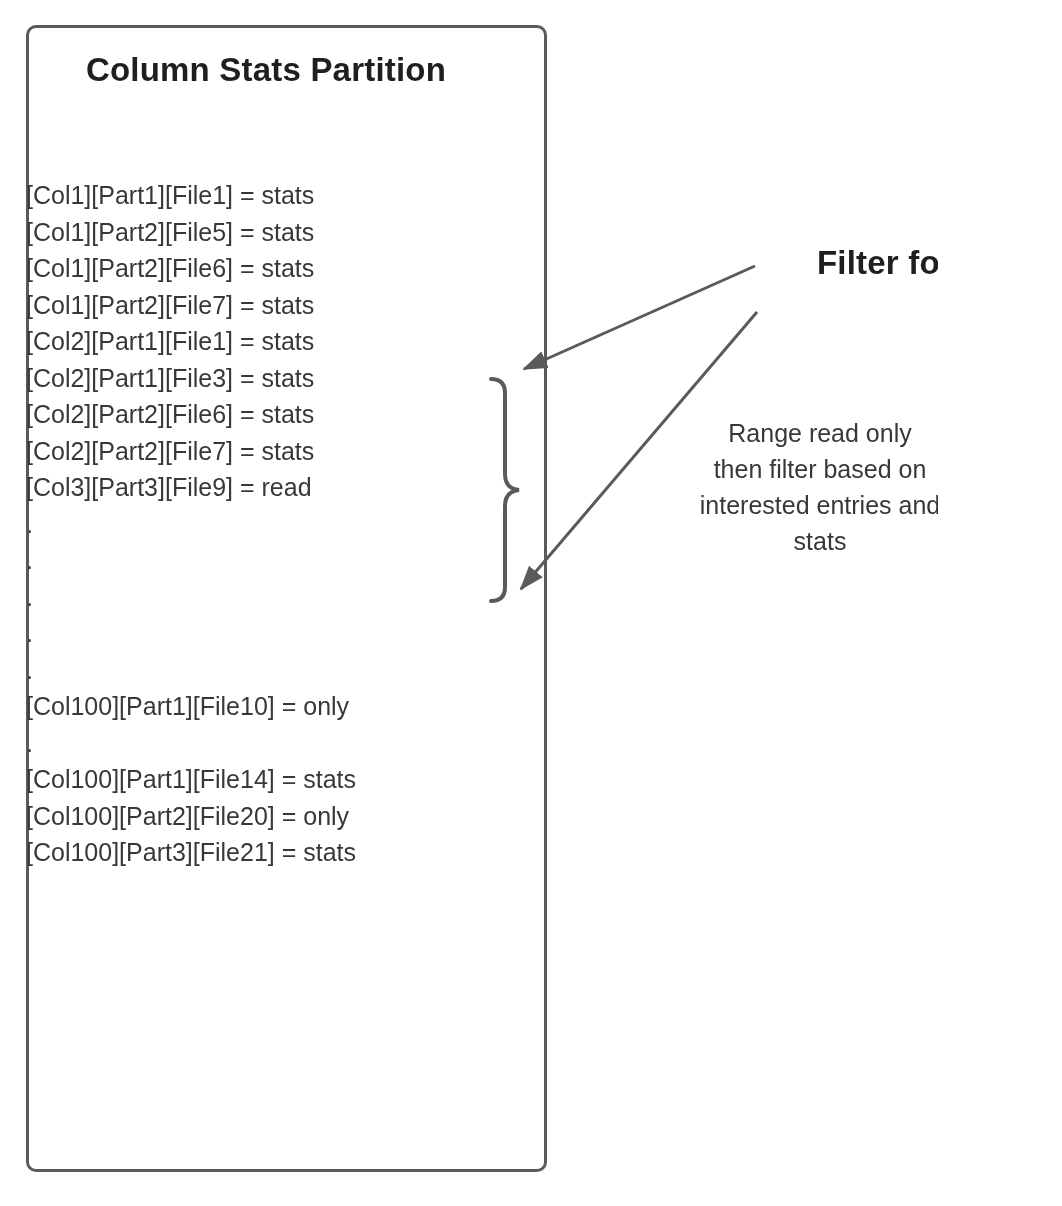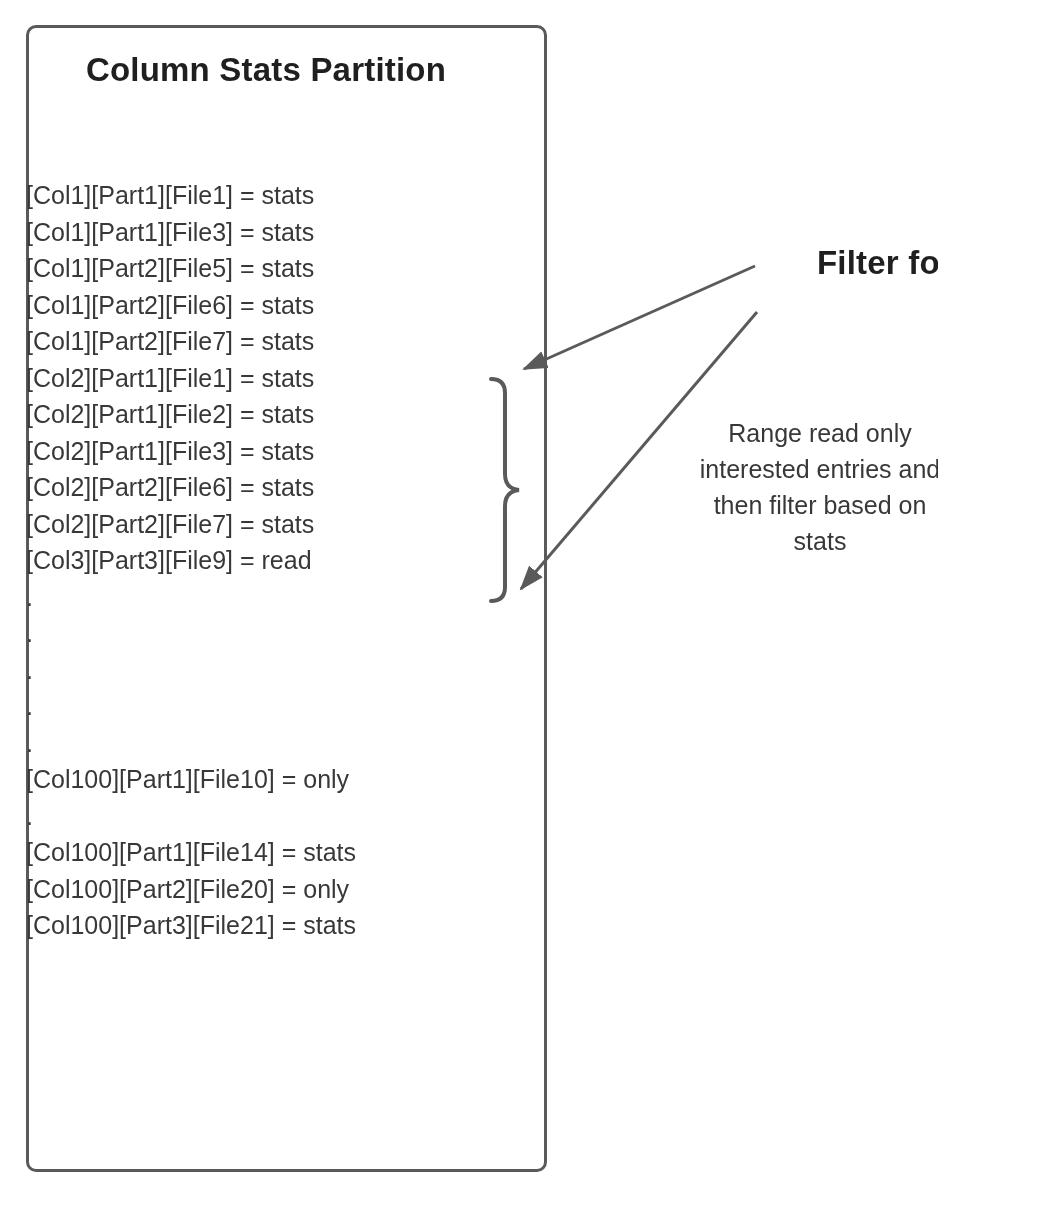--- a/index.html
+++ b/index.html
@@ -90,48 +90,46 @@
 <body>
 
 <div class="canvas">
 
   <div class="partition-box"></div>
 
   <div class="box-title">Column Stats Partition</div>
 
   <div class="entries">
       <div>[Col1][Part1][File1] = stats</div>
-      <div>[Col1][Part1][File3] = stats</div>
       <div>[Col1][Part2][File5] = stats</div>
       <div>[Col1][Part2][File6] = stats</div>
       <div>[Col1][Part2][File7] = stats</div>
       <div>[Col2][Part1][File1] = stats</div>
-      <div>[Col2][Part1][File2] = stats</div>
       <div>[Col2][Part1][File3] = stats</div>
       <div>[Col2][Part2][File6] = stats</div>
       <div>[Col2][Part2][File7] = stats</div>
       <div>[Col3][Part3][File9] = read</div>
       <div>.</div>
       <div>.</div>
       <div>.</div>
       <div>.</div>
       <div>.</div>
       <div>[Col100][Part1][File10] = only</div>
       <div>.</div>
       <div>[Col100][Part1][File14] = stats</div>
       <div>[Col100][Part2][File20] = only</div>
       <div>[Col100][Part3][File21] = stats</div>
     </div>
 
   <div class="filter-title">Filter for col2</div>
 
   <div class="range-note">
       <div>Range read only</div>
+      <div>then filter based on</div>
       <div>interested entries and</div>
-      <div>then filter based on</div>
       <div>stats</div>
     </div>
 
   <svg class="overlay" viewBox="0 0 1062 1206" xmlns="http://www.w3.org/2000/svg">
     <defs>
       <marker id="arrowhead" markerUnits="userSpaceOnUse" markerWidth="26" markerHeight="18" refX="23" refY="9" orient="auto">
         <path d="M0,0 L25,9 L0,18 Z"></path>
       </marker>
     </defs>
 

